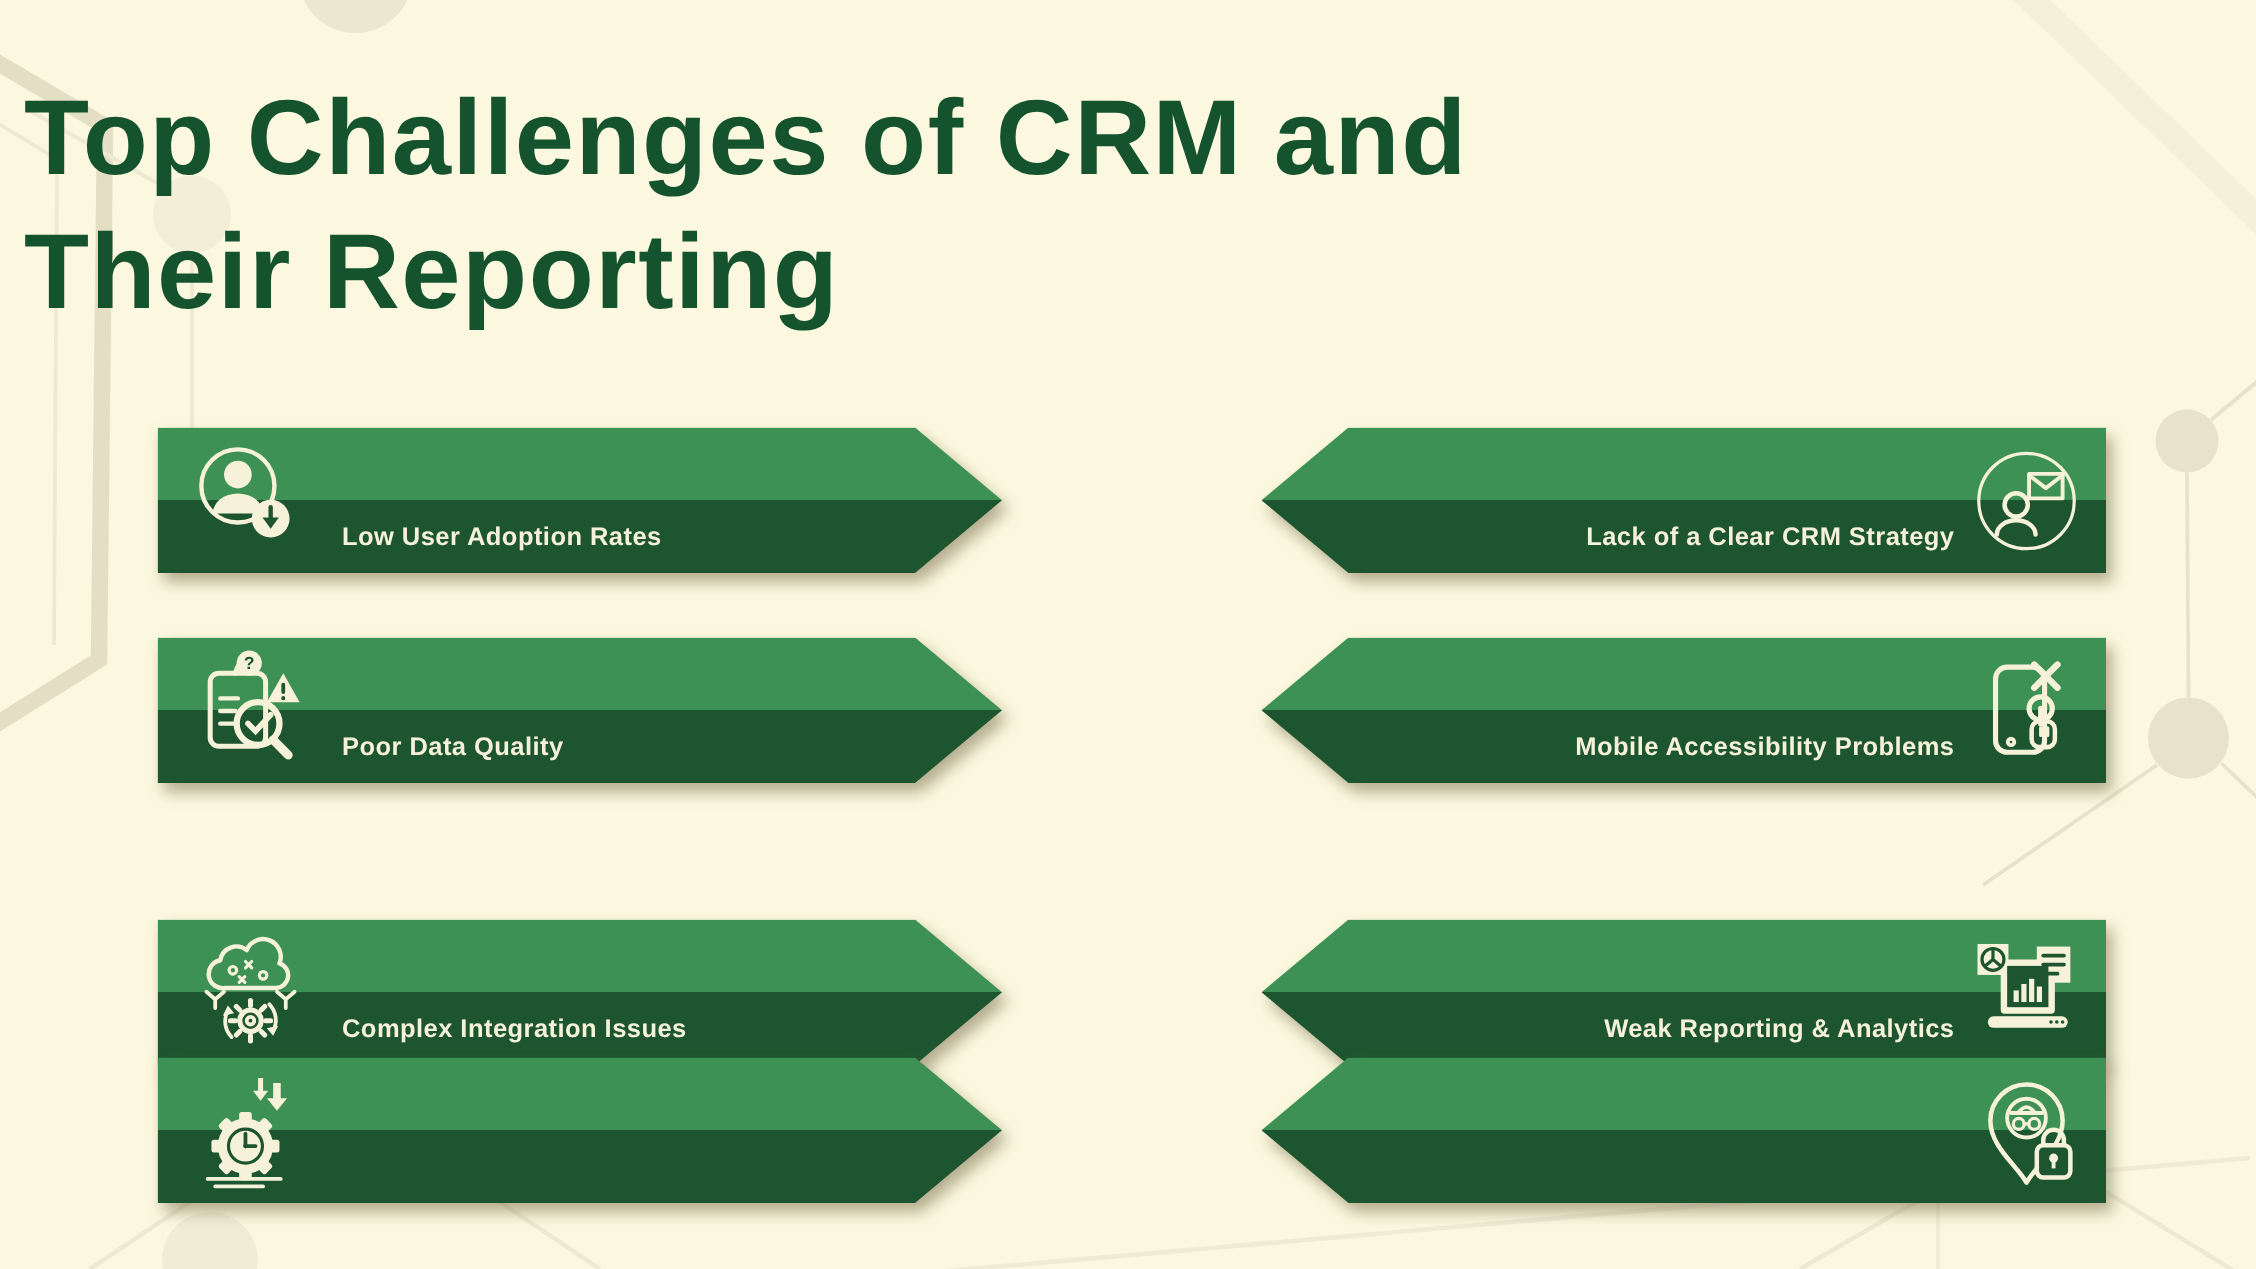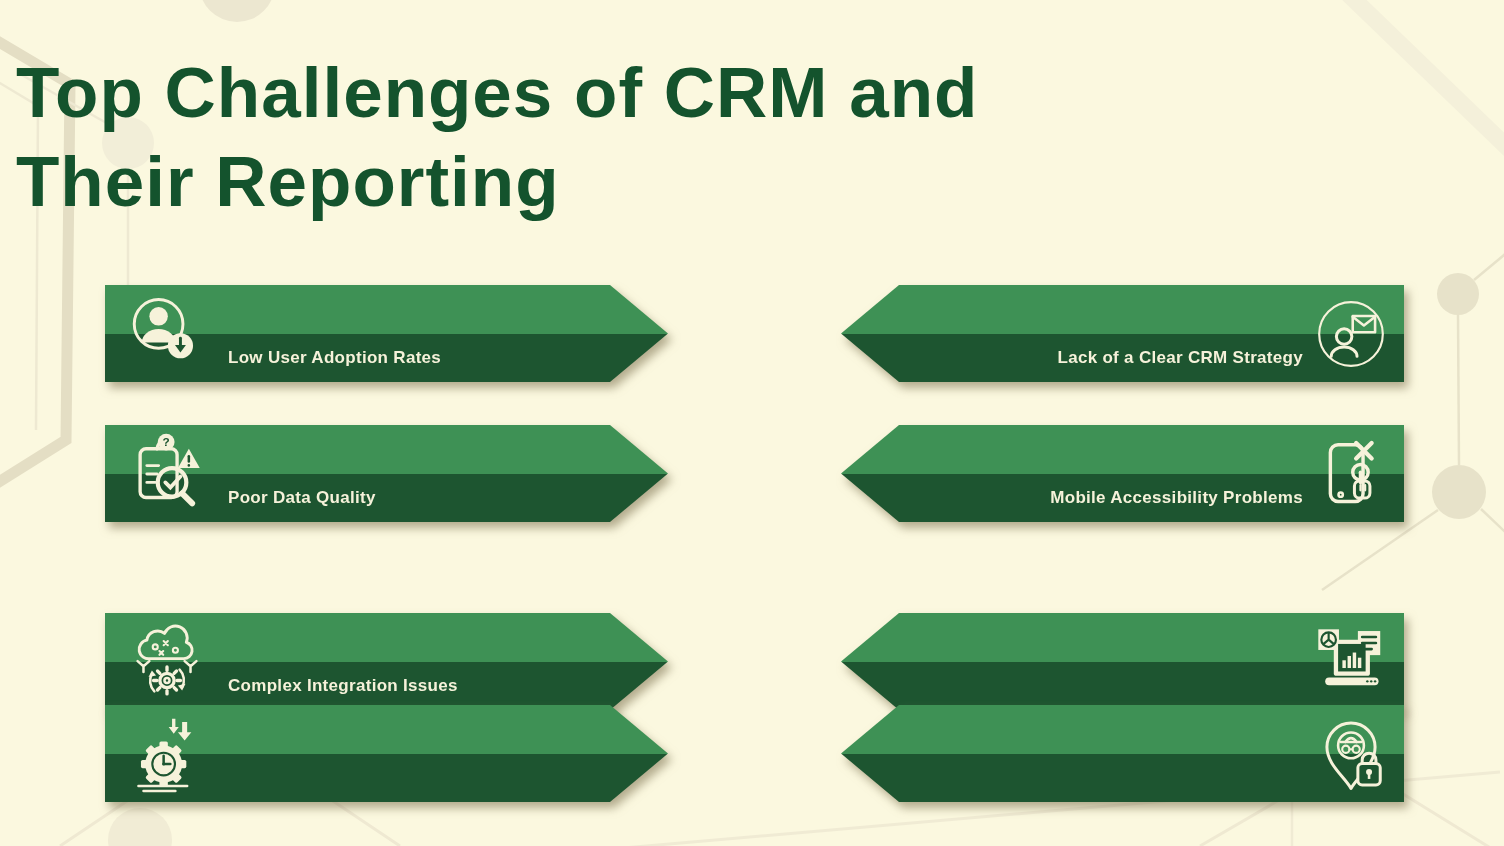--- a/index.html
+++ b/index.html
@@ -233,20 +233,21 @@
           <line x1="63" y1="21" x2="79" y2="21"></line>
           <line x1="63" y1="28" x2="79" y2="28"></line>
           <line x1="63" y1="35" x2="74" y2="35"></line>
         </g>
         <g fill="#1d5530">
           <circle cx="69" cy="72.5" r="1.4"></circle>
           <circle cx="73.5" cy="72.5" r="1.4"></circle>
           <circle cx="78" cy="72.5" r="1.4"></circle>
         </g>
       </svg>
+      <div class="banner-label">Weak Reporting &amp; Analytics</div>
     </div>
   </div>
 
   <div class="banner right r4">
     <div class="banner-shape">
       <svg class="banner-icon" viewBox="0 0 100 100">
         <g stroke="#f6f2da" fill="none" stroke-linecap="round" stroke-linejoin="round">
           <path d="M50 90 C42 76 22 62 22 42 A28 28 0 1 1 78 42 C78 62 58 76 50 90 Z" stroke-width="3.5"></path>
           <circle cx="50" cy="40" r="15" stroke-width="3"></circle>
           <line x1="38" y1="36" x2="62" y2="36" stroke-width="3"></line>

